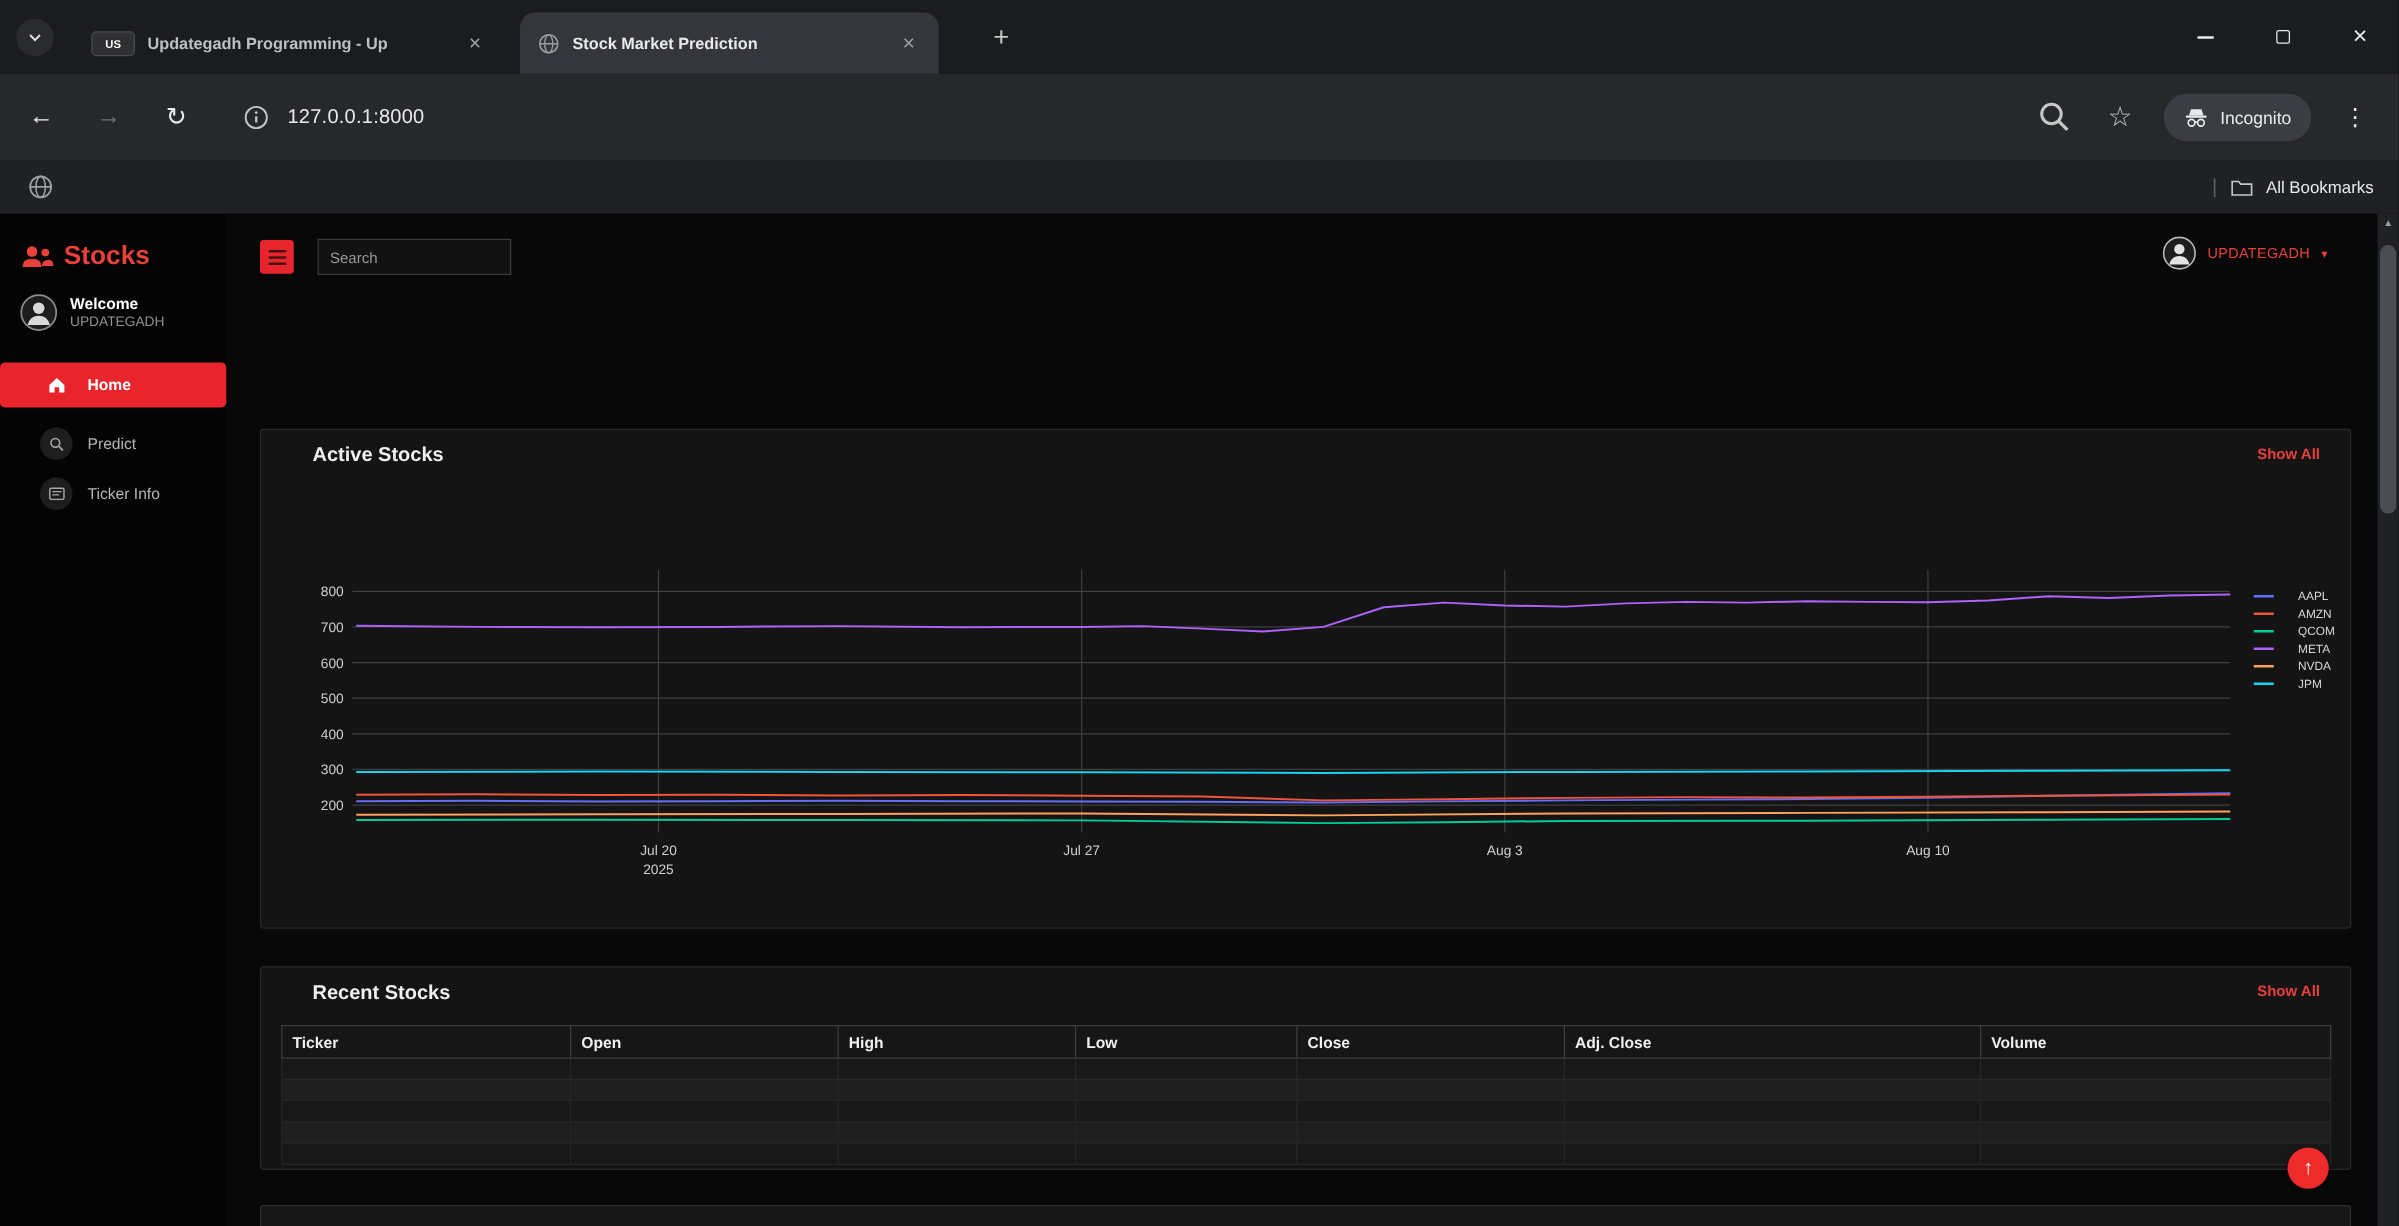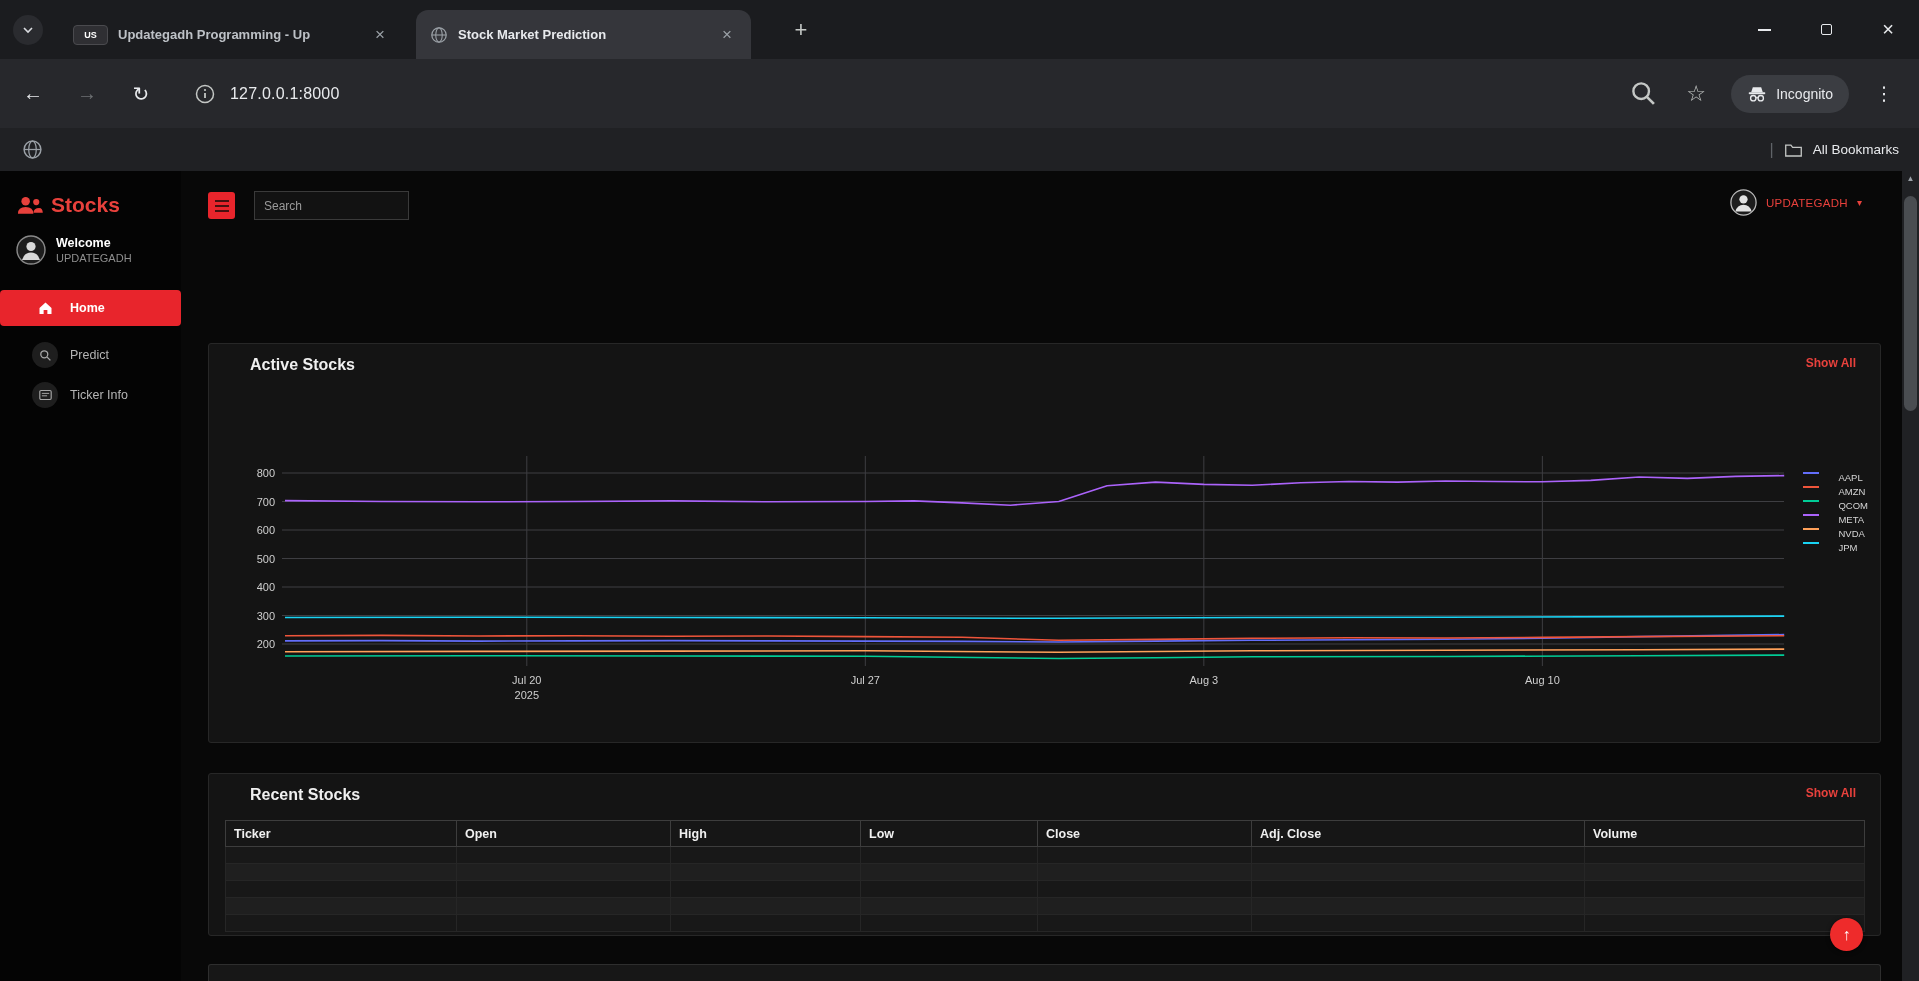--- a/index.html
+++ b/index.html
@@ -61,21 +61,21 @@
   .banner .bannertext { position:absolute; left:233px; top:21px; color:#9c2f2f; font-size:22px; font-weight:bold; }
 
   .panel { position:absolute; background:#141414; border:1px solid #272727; border-radius:3px; }
   .panel-active { left:208px; top:172px; width:1673px; height:400px; }
   .panel-recent { left:208px; top:602px; width:1673px; height:163px; }
   .panel-title { position:absolute; left:16px; top:12px; color:#efefef; font-size:16px; font-weight:bold;margin-left:25px; }
   .showall { position:absolute; right:24px; top:12px; color:#e8413c; font-size:12px; font-weight:bold; cursor:pointer; }
 
   #chart-svg { position:absolute; left:14px; top:44px; }
   .legend { position:absolute; right:12px; top:128px; display:flex; flex-direction:column; gap:4px; }
-  .legend-row { display:flex; gap:19px; cursor:pointer; height:10px; }
+  .legend-row { display:flex; align-items:center; gap:19px; cursor:pointer; height:10px; }
   .legend-swatch { width:16px; height:2px; }
   .legend-label { color:#d6d6d6; font-size:9.5px; }
 
   .recent-table { position:absolute; left:16px; top:46px; width:1640px; border-collapse:collapse; table-layout:fixed; }
   .recent-table th { background:#161616; border:1px solid #3d3d3d; color:#f0f0f0; font-size:12.5px; font-weight:bold; text-align:left; padding:5px 8px; height:26px; }
   .recent-table td { border:1px solid #262626; height:17px; padding:0 8px; }
   .recent-table tbody tr:nth-child(odd) td { background:#181818; }
   .recent-table tbody tr:nth-child(even) td { background:#1f1f1f; }
 
   .nextpanel { position:absolute; left:208px; top:793px; width:1673px; height:17px; background:#171717; border:1px solid #2e2e2e; border-bottom:none; border-radius:3px 3px 0 0; }

